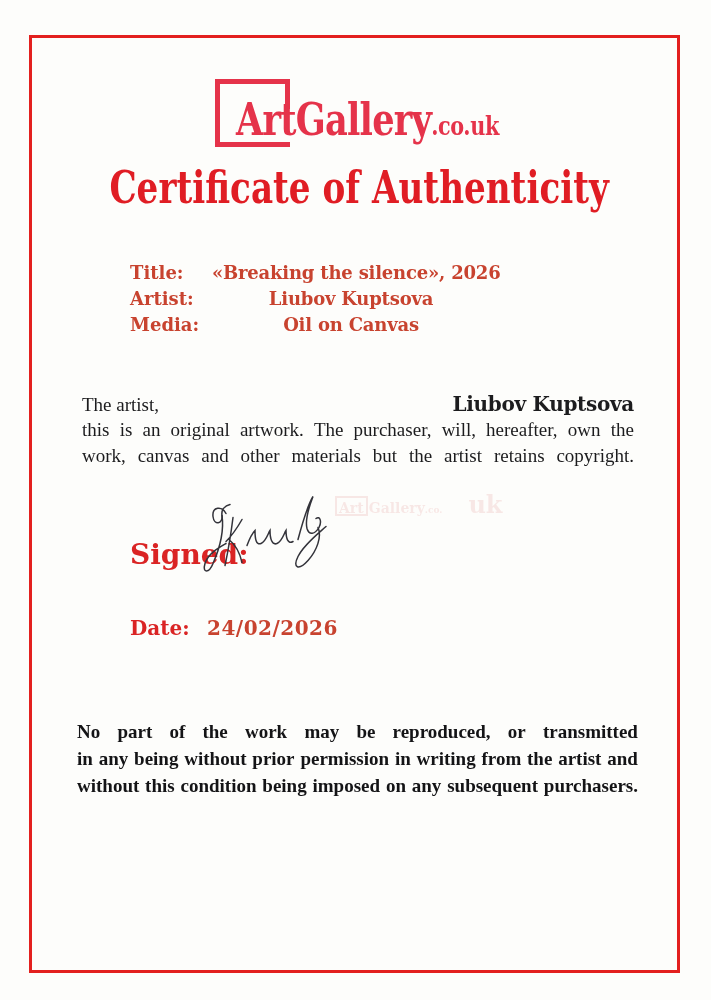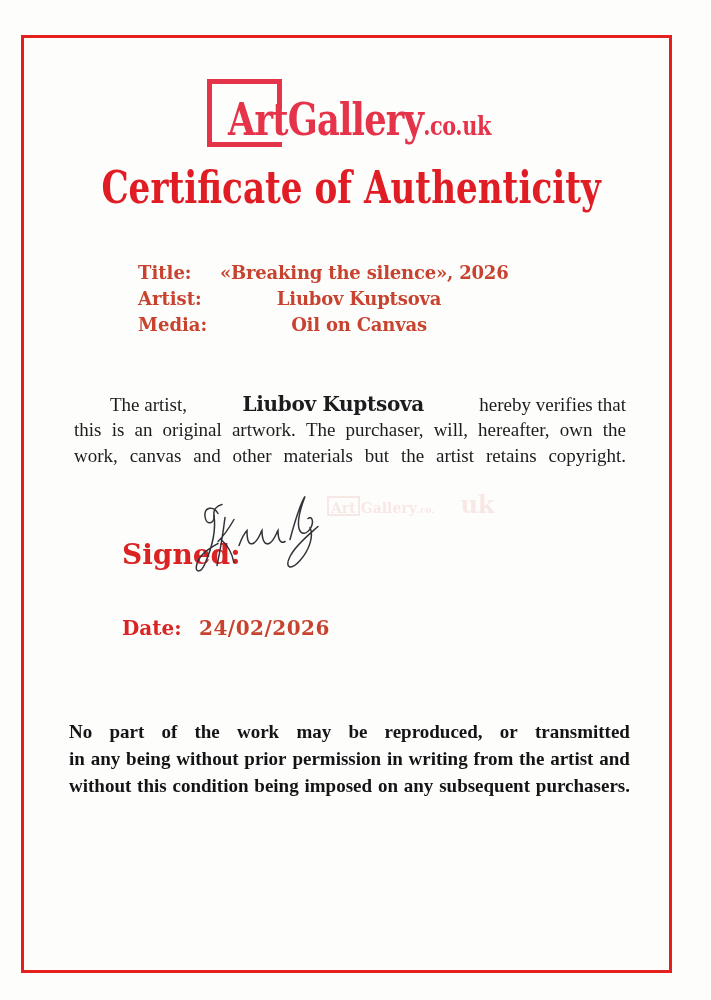--- a/index.html
+++ b/index.html
@@ -5,21 +5,21 @@
   :root{
     --frame-red:#e3201e; --logo-red:#e5334a; --heading-red:#e01d24;
     --field-red:#c8432f; --label-red:#da2424; --ink:#1c1c1e;
   }
   html,body{margin:0;padding:0;}
   body{
     width:711px;height:1000px;position:relative;background:#fdfdfb;
     font-family:"DejaVu Serif",serif;overflow:hidden;
   }
   .frame{
-    position:absolute;left:21px;top:35px;width:645px;height:932px;
+    position:absolute;left:29px;top:35px;width:645px;height:932px;
     border:3px solid var(--frame-red);background:transparent;
   }
   
   .logo-square{
     position:absolute;left:183px;top:41px;width:75px;height:68px;box-sizing:border-box;
     border-left:5px solid var(--logo-red);
     border-top:5px solid var(--logo-red);
     border-bottom:5px solid var(--logo-red);
   }
   .logo-square-right{
@@ -33,29 +33,29 @@
   .logo-main{font-size:44px;letter-spacing:-1px;}
   .logo-tld{font-size:26px;letter-spacing:-0.5px;}
   
   .heading{
     position:absolute;left:0;top:127px;width:645px;text-align:center;
     font-size:45px;font-weight:bold;line-height:1;color:var(--heading-red);
     transform:scaleX(0.76);transform-origin:center top;white-space:nowrap;
   }
   
   .fields{position:absolute;left:98px;top:222px;font-size:18px;font-weight:bold;color:var(--field-red);}
-  .field-row{display:flex;height:26px;line-height:26px;margin-left:16px;}
+  .field-row{display:flex;height:26px;line-height:26px;}
   .field-label{width:82px;}
   .field-value{width:278px;text-align:center;letter-spacing:-0.2px;white-space:nowrap;}
   
   .body-text{
     position:absolute;left:50px;top:353px;width:552px;
     font-family:"Liberation Serif",serif;font-size:19px;color:var(--ink);
   }
-  .body-line1{display:flex;justify-content:space-between;align-items:baseline;height:26px;line-height:26px;margin-left:36px;}
+  .body-line1{display:flex;justify-content:space-between;align-items:baseline;height:26px;line-height:26px;}
   .artist-name-inline{font-weight:bold;font-size:20px;font-family:"DejaVu Serif",serif;letter-spacing:-0.3px;}
   .jline{display:flex;justify-content:space-between;height:26px;line-height:26px;white-space:nowrap;}
   
   .signed-label{position:absolute;left:98px;top:500px;font-size:28px;font-weight:bold;color:var(--label-red);}
   .signature{position:absolute;left:164px;top:450px;}
   .watermark{
     position:absolute;left:303px;top:452px;opacity:0.12;color:#d4504f;
     display:flex;align-items:baseline;white-space:nowrap;font-weight:bold;
   }
   .wm-square{
@@ -103,21 +103,20 @@
     <div class="field-row">
       <span class="field-label">Media:</span>
       <span class="field-value">Oil on Canvas</span>
     </div>
   </div>
 
   <div class="body-text">
     <div class="body-line1">
       <span>The artist,</span>
       <span class="artist-name-inline">Liubov Kuptsova</span>
-      <span>hereby verifies that</span>
     </div>
     <div class="jline">
         <span>this</span>
         <span>is</span>
         <span>an</span>
         <span>original</span>
         <span>artwork.</span>
         <span>The</span>
         <span>purchaser,</span>
         <span>will,</span>

